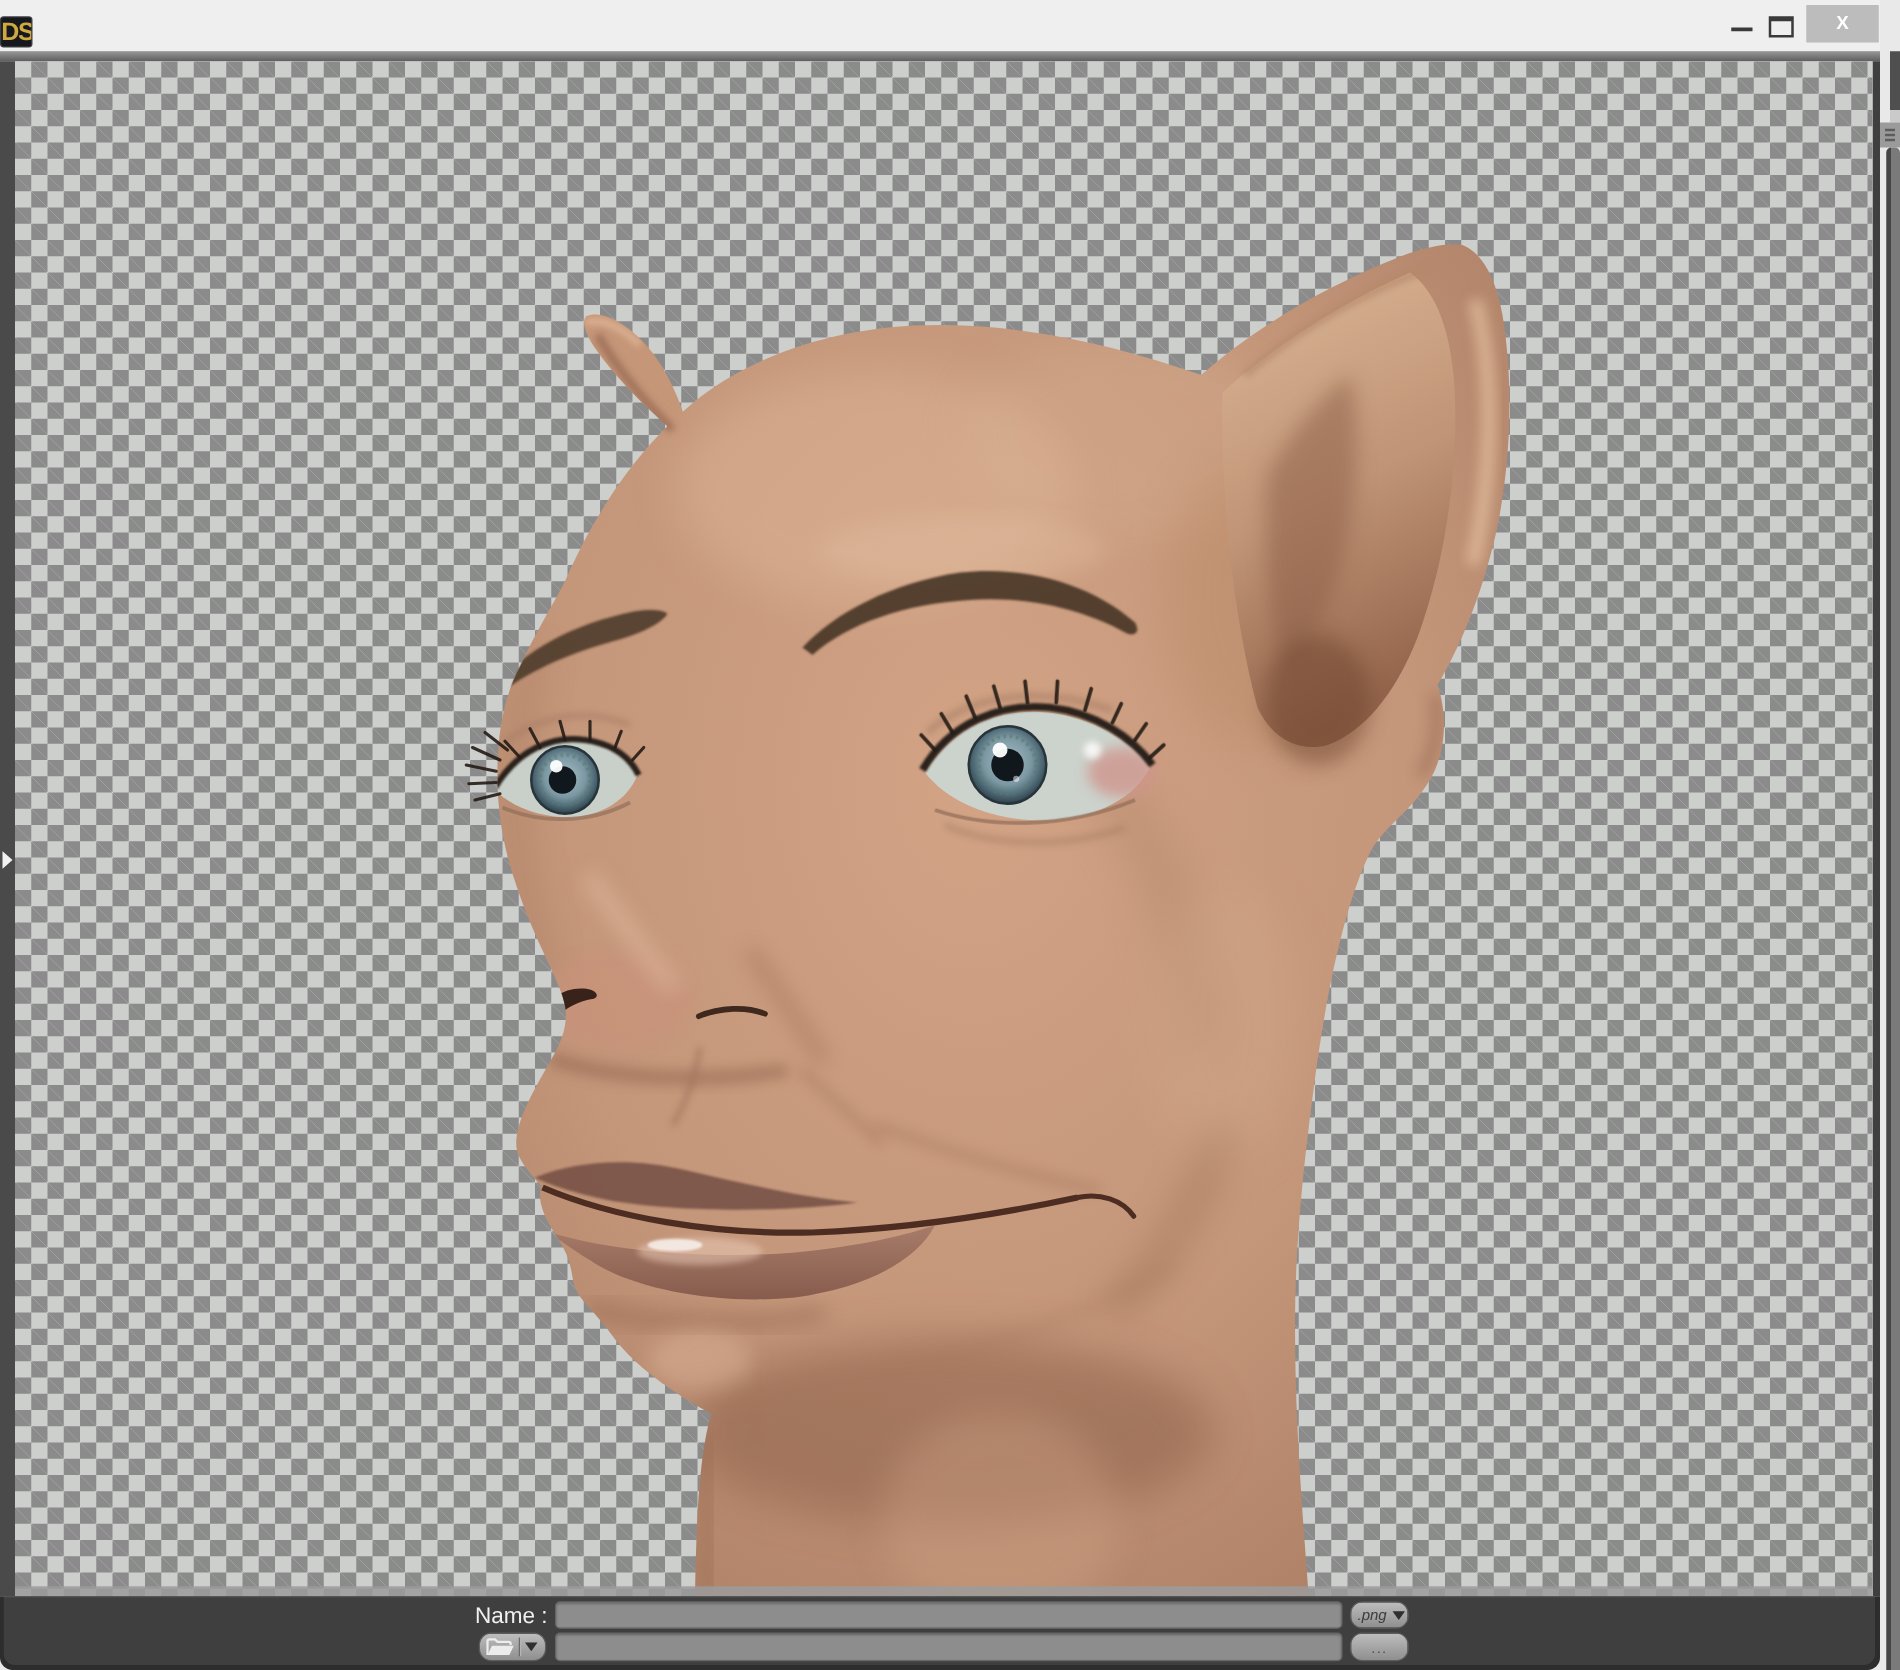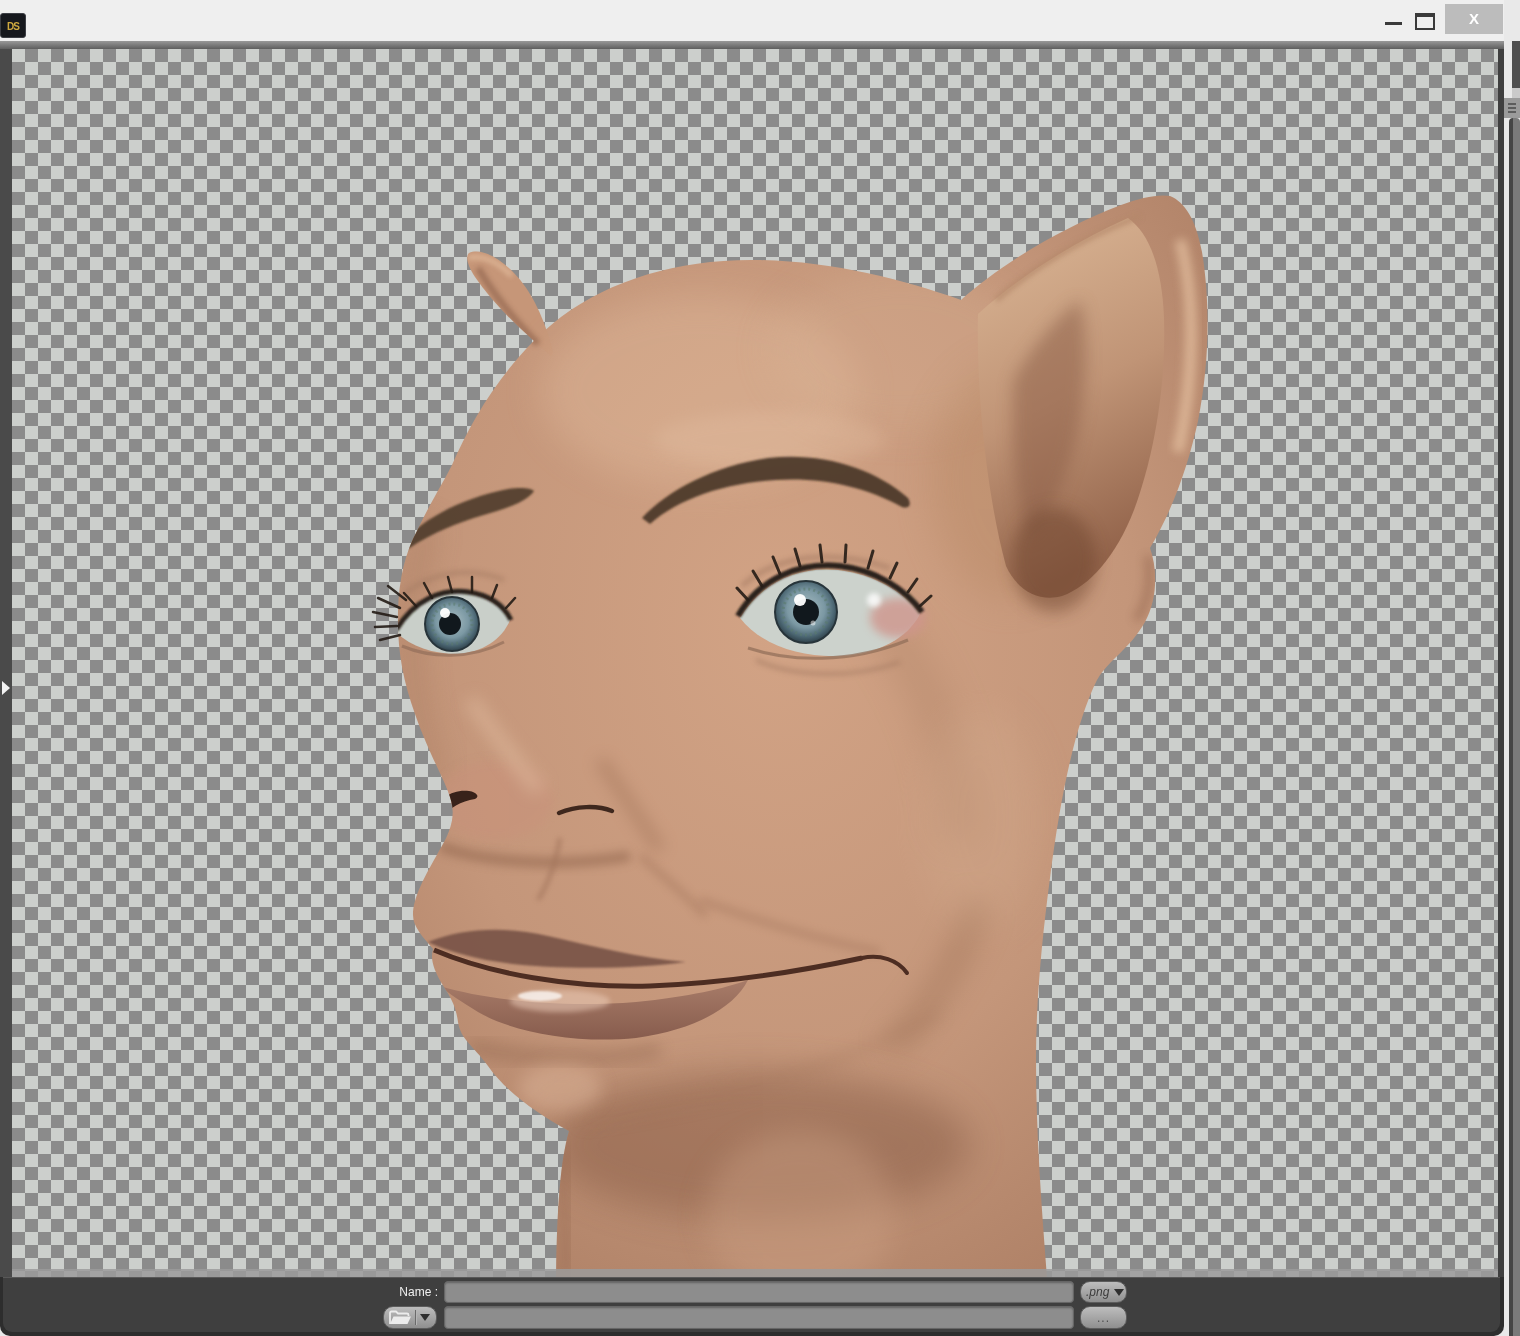--- a/index.html
+++ b/index.html
@@ -11,21 +11,21 @@
   .bg-light-block{left:1512px;top:88px;width:8px;height:10px;background:#cacaca;}
   .bg-grip{left:1504px;top:98px;width:16px;height:20px;background:#9b9b9b;}
   .bg-grip i{position:absolute;left:4px;width:8px;height:2px;background:#5d5d5d;}
   .bg-scroll{left:1509px;top:118px;width:11px;height:1218px;
     background:linear-gradient(90deg,#454545 0 35%,#7a7a7a 35% 100%);border-radius:4px 4px 0 0;}
 
   
   .dialog{left:0;top:0;width:1504px;height:1336px;}
   .titlebar{left:0;top:0;width:1504px;height:41px;background:#efefef;border-bottom:1px solid #c9c9c9;}
   .ds-badge{left:0;top:13px;width:26px;height:25px;background:#16181d;border:1px solid #3c3e44;
-    border-radius:3px;color:#cfa93f;font-weight:bold;font-size:10px;letter-spacing:-1px;
+    border-radius:3px;color:#cfa93f;font-weight:bold;font-size:20px;letter-spacing:-1px;
     line-height:25px;text-align:center;box-sizing:border-box;overflow:hidden;}
   .title{left:0;top:0;width:1504px;height:41px;line-height:41px;text-align:center;
     font-size:17px;color:#3c3c3c;}
   .btn-min{left:1385px;top:22px;width:17px;height:3px;background:#3a3a3a;cursor:pointer;}
   .btn-max{left:1415px;top:13px;width:20px;height:17px;border:2px solid #3a3a3a;border-top-width:4px;
     box-sizing:border-box;background:#efefef;cursor:pointer;}
   .btn-close{left:1445px;top:4px;width:58px;height:30px;background:#bcbcbc;color:#ffffff;
     font-weight:bold;font-size:15px;text-align:center;line-height:30px;cursor:pointer;}
   .frame-top{left:0;top:41px;width:1504px;height:8px;background:linear-gradient(#989898,#5e5e5e);}
   .frame-left{left:0;top:49px;width:12px;height:1228px;background:#4a4a4a;}
@@ -41,21 +41,21 @@
       linear-gradient(45deg,#8b8b8b 25%,transparent 25%,transparent 75%,#8b8b8b 75%);
     background-size:26px 26px;background-position:0 0,13px 13px;}
   .render-svg{position:absolute;left:0;top:0;}
   .hstrip{position:absolute;left:0;bottom:0;width:1486px;height:8px;background:rgba(155,155,155,.85);}
 
   
   .bar-backing{left:0;top:1277px;width:1504px;height:59px;background:#2d2d2d;border-radius:0 0 10px 10px;}
   .save-bar{left:3px;top:1277px;width:1497px;height:55px;background:#3f3f3f;
     border-radius:0 0 9px 9px;border-top:1px solid #585858;box-sizing:border-box;}
   .name-label{left:360px;top:1281px;width:78px;height:22px;line-height:22px;text-align:right;
-    color:#f0f0f0;font-size:12px;}
+    color:#f0f0f0;font-size:18px;}
   .field{background:#8d8d8d;border:1px solid #666666;border-radius:4px;
     box-shadow:inset 0 1px 2px rgba(0,0,0,.3);box-sizing:border-box;
     font-size:12px;color:#222;padding:0 6px;outline:none;}
   .field-name{left:444px;top:1281px;width:630px;height:22px;}
   .field-path{left:444px;top:1306px;width:630px;height:23px;}
   .ctl-btn{background:linear-gradient(#bdbdbd,#8f8f8f);border:1px solid #5c5c5c;border-radius:10px;
     box-sizing:border-box;cursor:pointer;display:flex;align-items:center;}
   .fmt-combo{left:1080px;top:1281px;width:47px;height:22px;padding:0 5px;}
   .fmt-text{font-style:italic;font-size:12px;color:#3c3c3c;}
   .caret{width:1px;height:12px;background:#333;margin-left:1px;}

